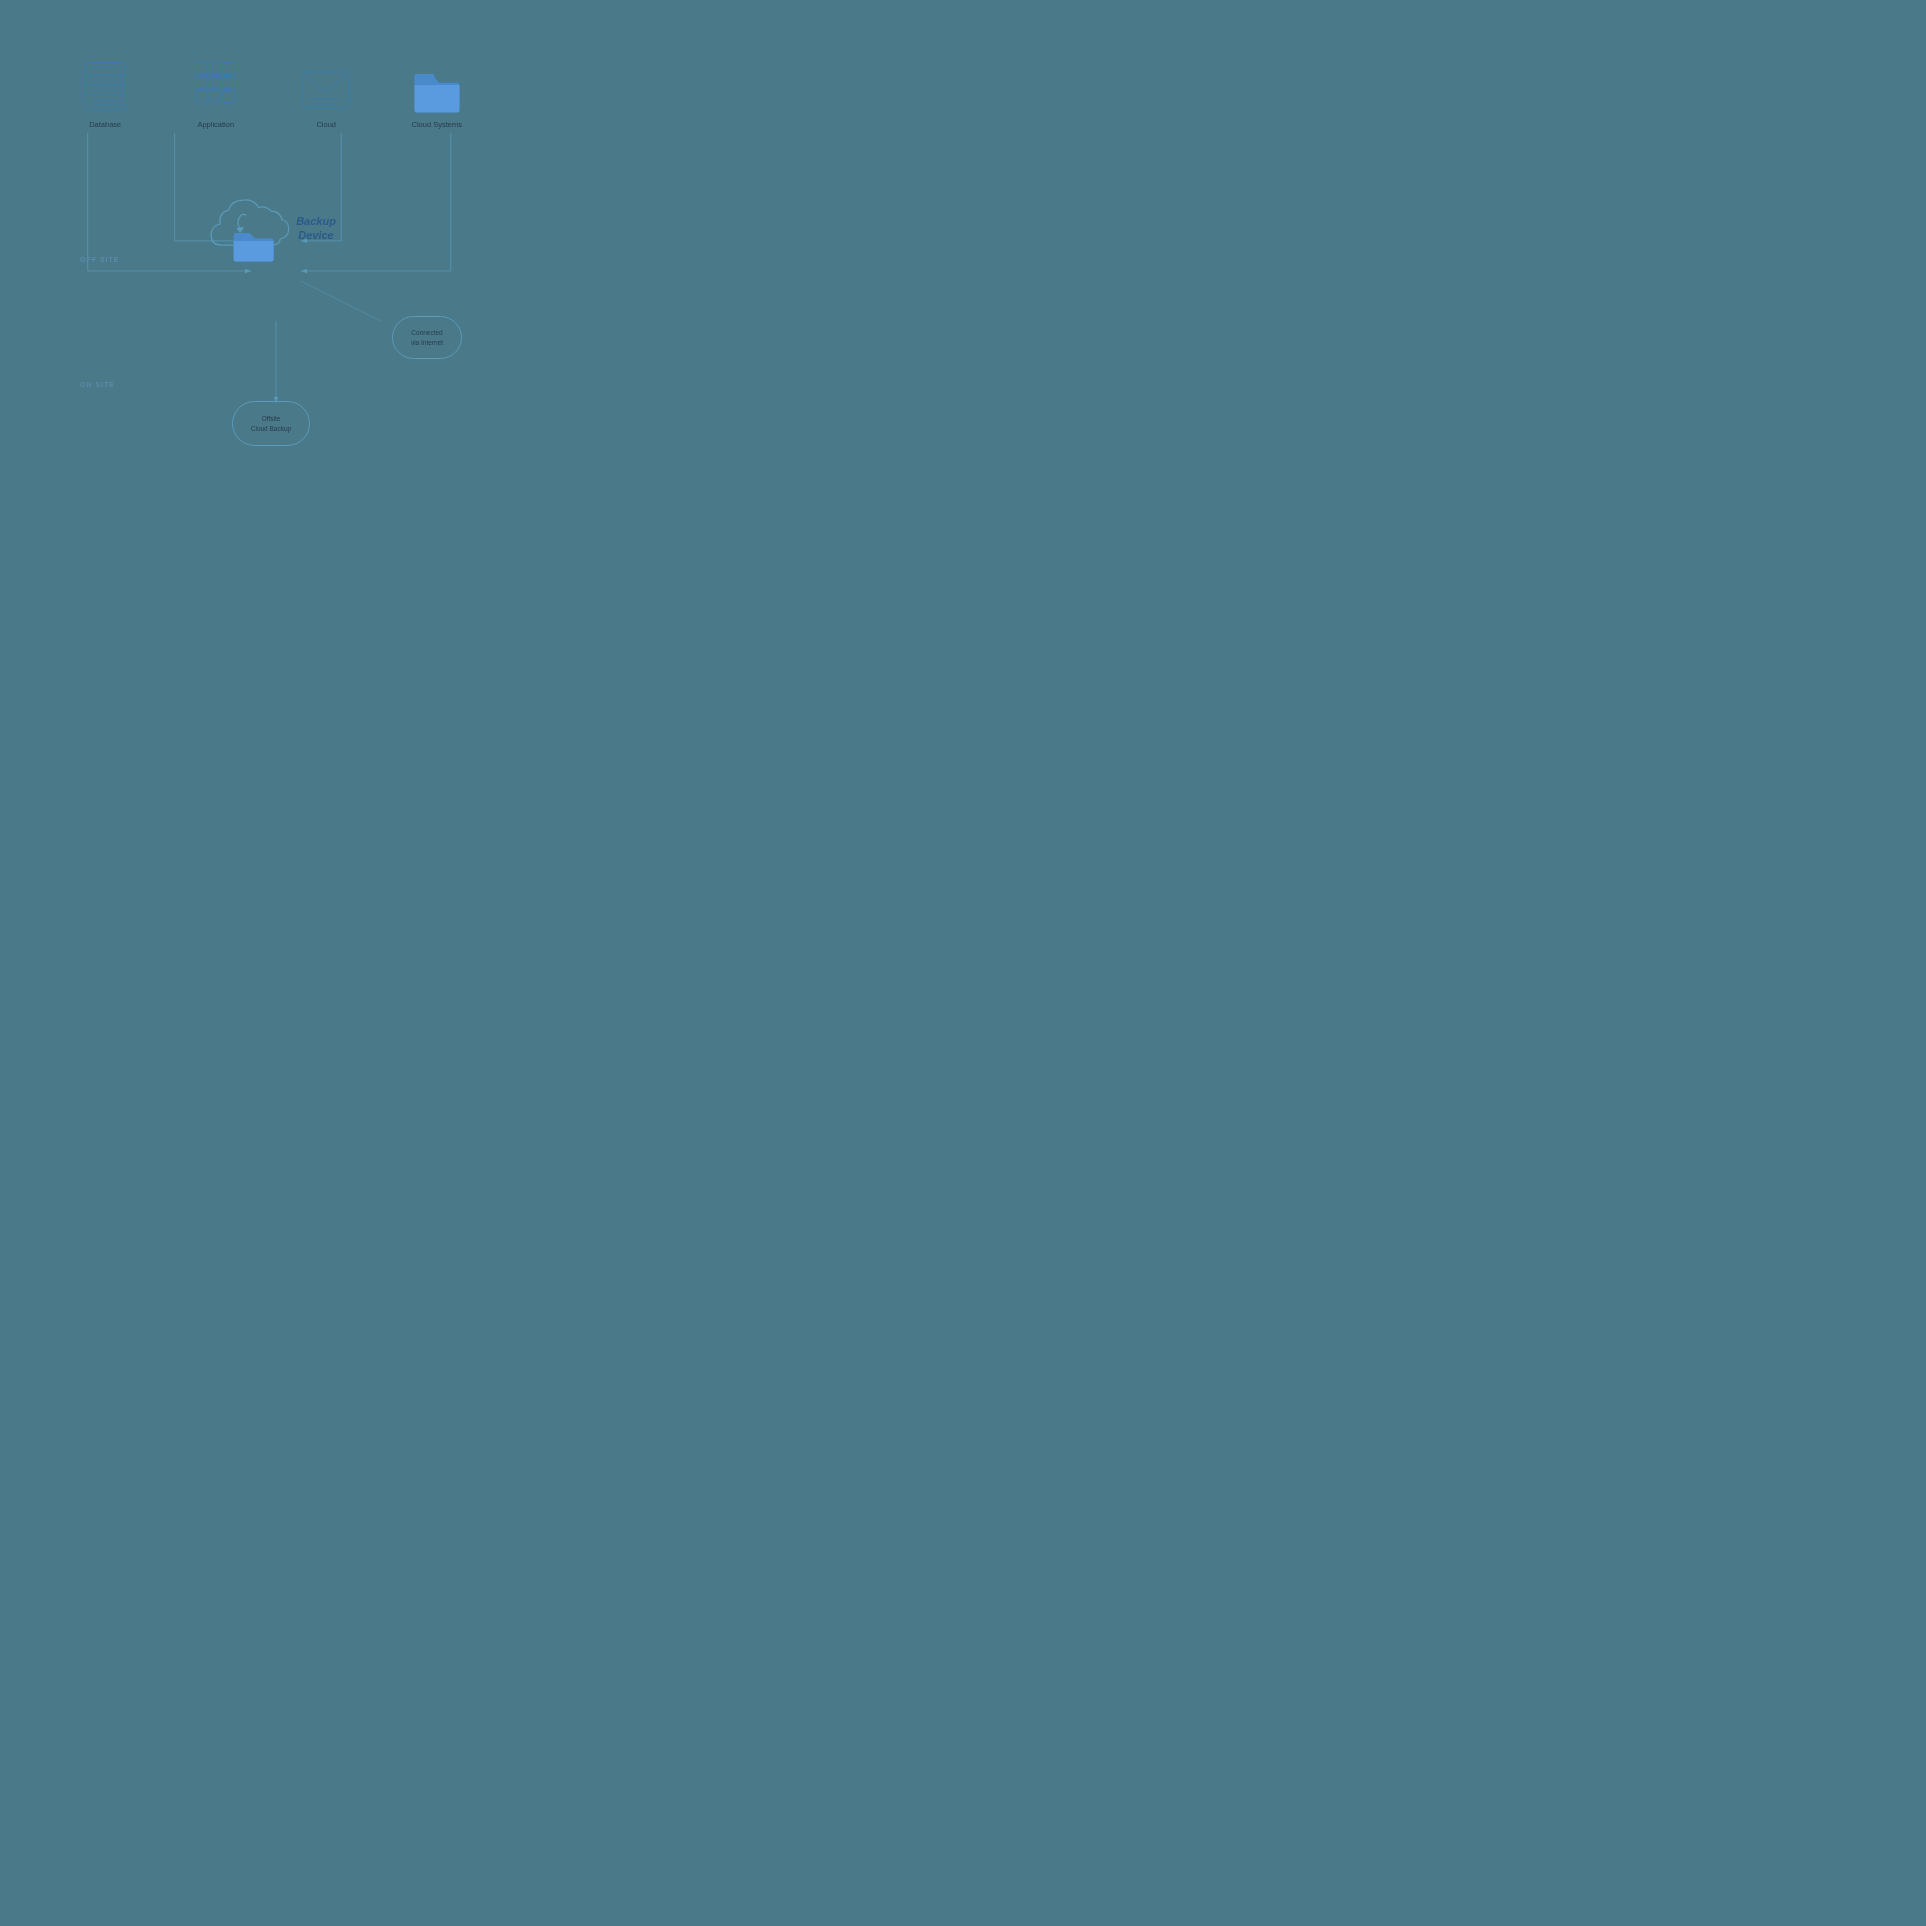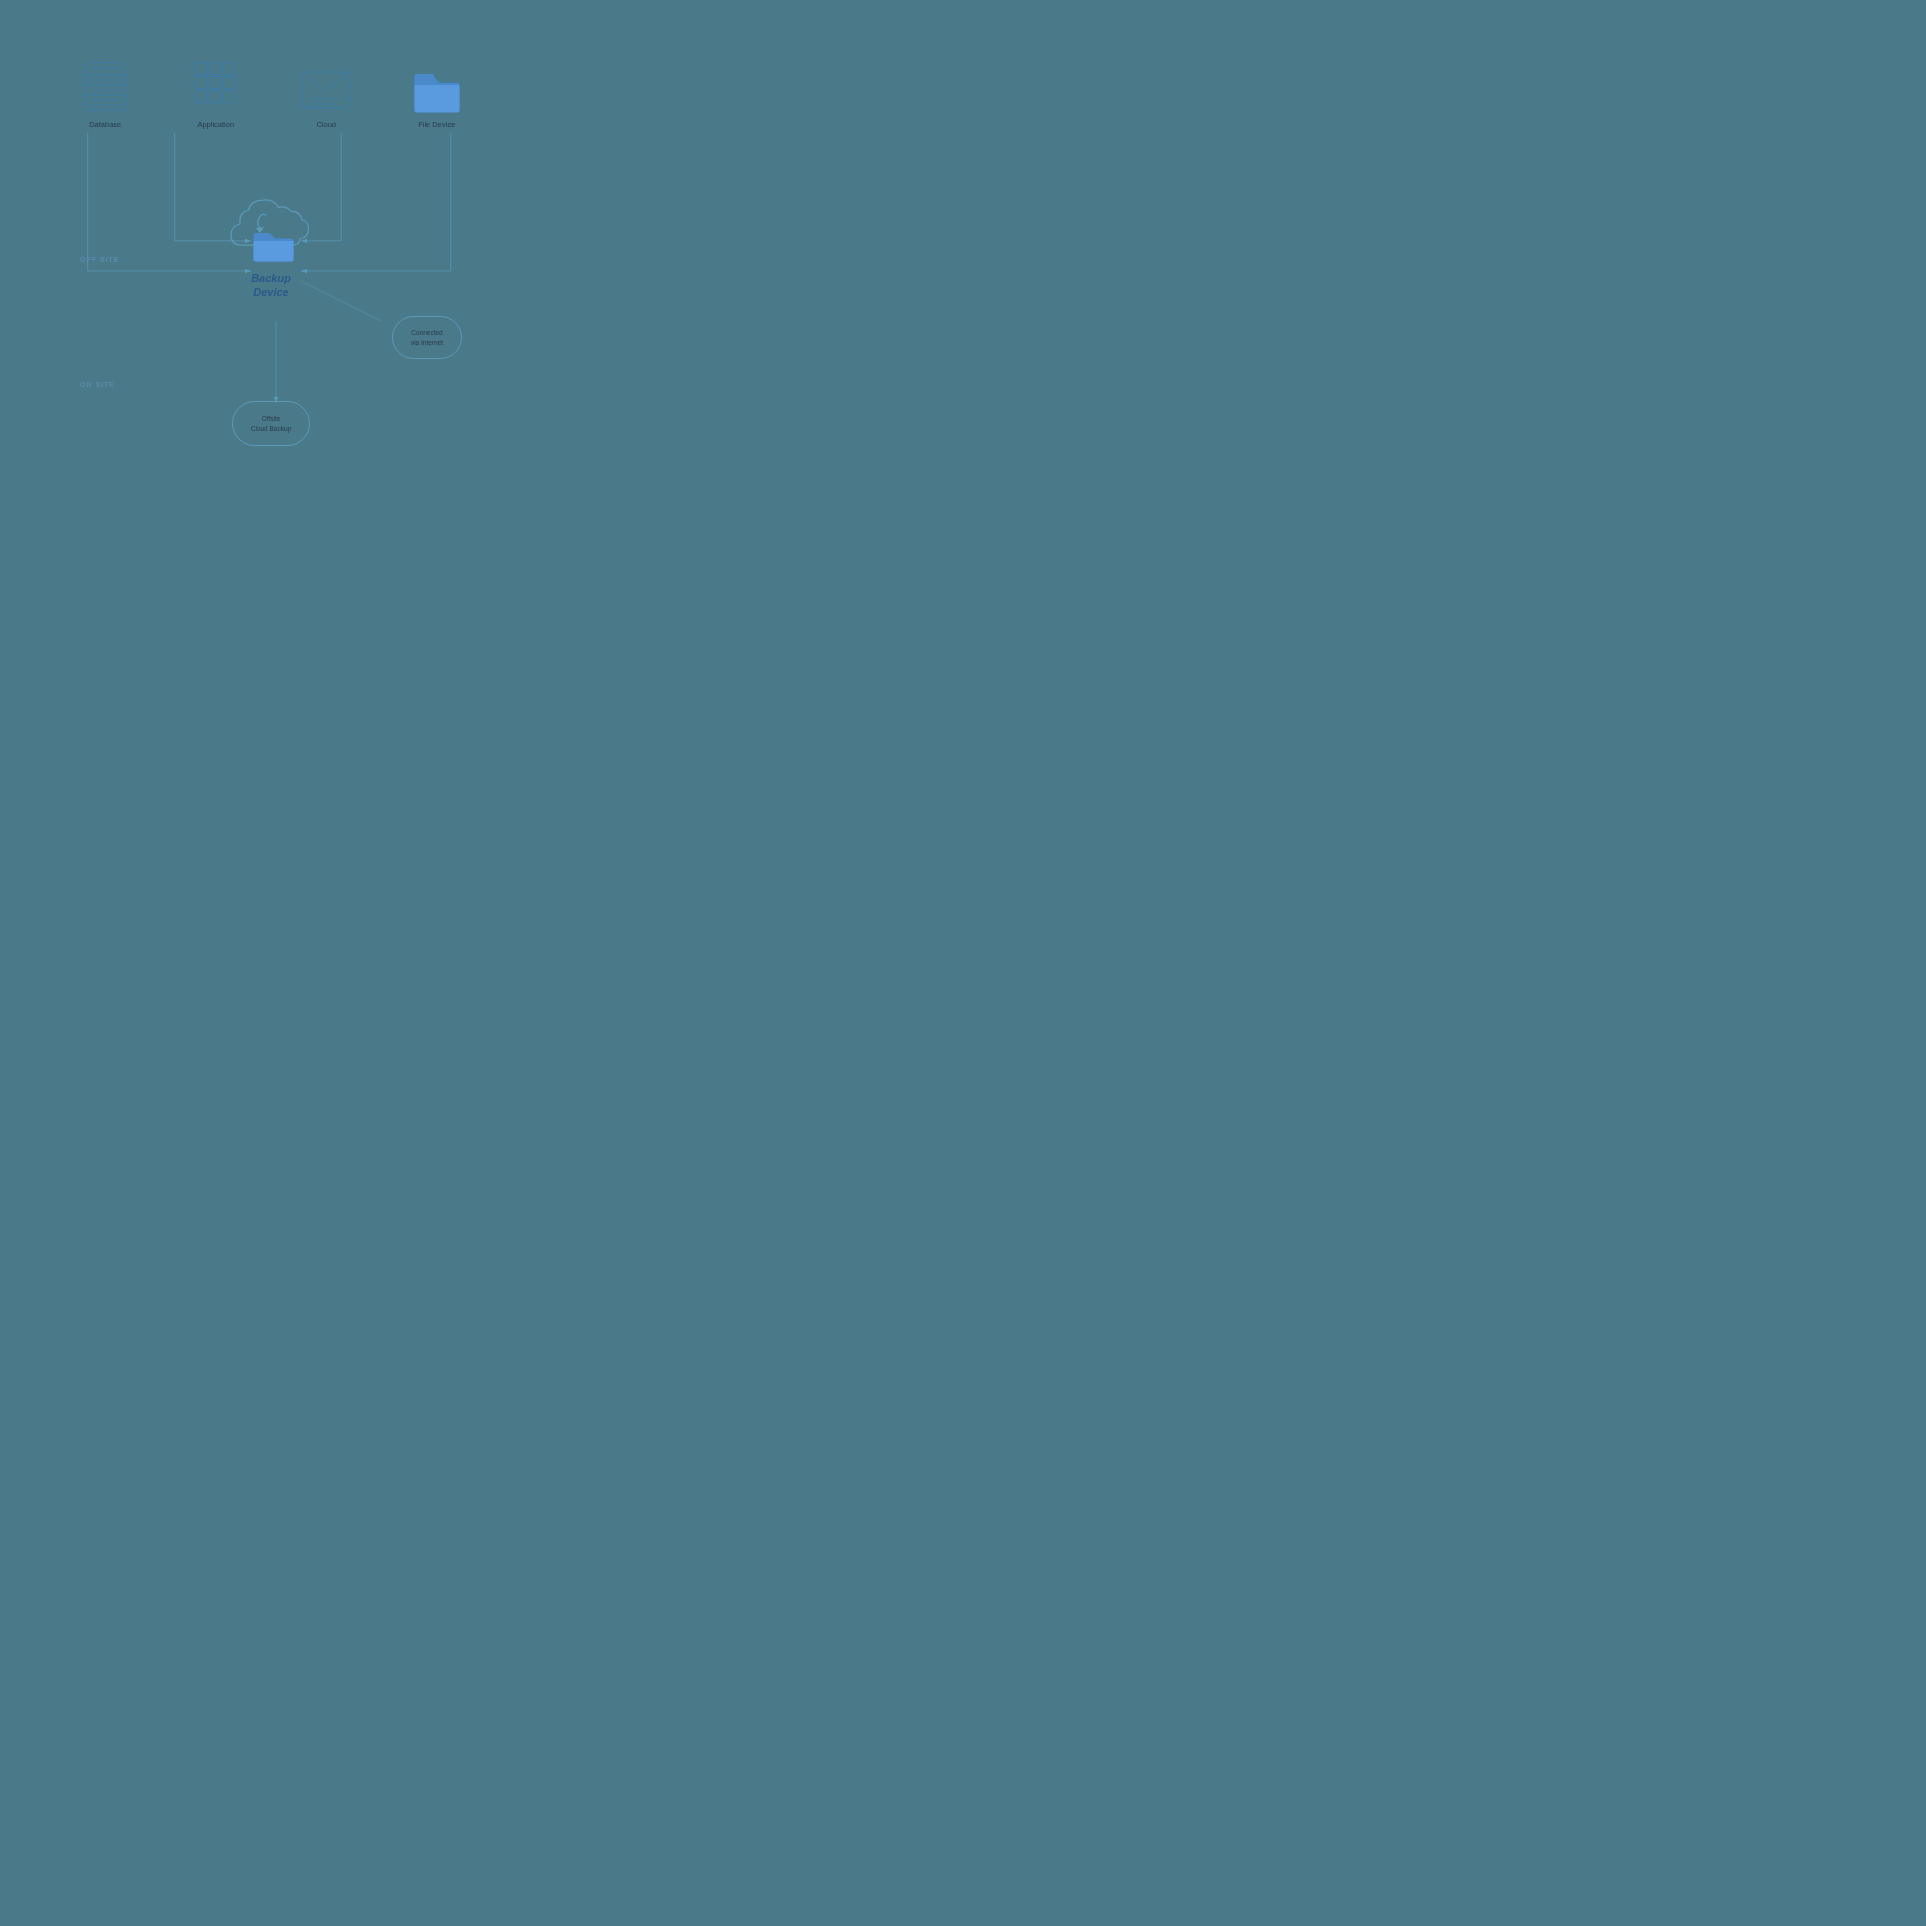--- a/index.html
+++ b/index.html
@@ -50,21 +50,21 @@
       display: block;
     }
 
     
     .backup-device {
       position: absolute;
       top: 155px;
       left: 50%;
       transform: translateX(-50%);
       display: flex;
-      flex-direction: column;
+      flex-direction: row;
       align-items: center;
       font-style: italic;
     }
 
     .backup-device .label {
       margin-top: 6px;
       font-size: 11px;
       font-weight: bold;
       color: #2a5a8a;
       text-align: center;
@@ -228,21 +228,21 @@
 
     <div class="icon-item">
       <svg class="icon" width="50" height="45" viewBox="0 0 100 90">
 
         <path d="M 5,25 L 5,80 Q 5,85 10,85 L 90,85 Q 95,85 95,80 L 95,30 Q 95,25 90,25 L 55,25 L 45,15 Q 42,10 38,10 L 10,10 Q 5,10 5,15 Z" fill="#4a8aca" stroke="#3a7aaa" stroke-width="1"></path>
 
         <path d="M 5,30 L 95,30 L 95,80 Q 95,85 90,85 L 10,85 Q 5,85 5,80 Z" fill="#5a9ade" stroke="none"></path>
 
         <rect x="5" y="8" width="40" height="22" rx="4" fill="#4a8aca"></rect>
       </svg>
-      <span class="label">File Device</span>
+      <span class="label">Cloud Systems</span>
     </div>
 
   </div>
 
   <div class="offsite-label">OFF SITE</div>
 
   <div class="backup-device">
 
     <svg width="90" height="80" viewBox="0 0 180 160">
 

